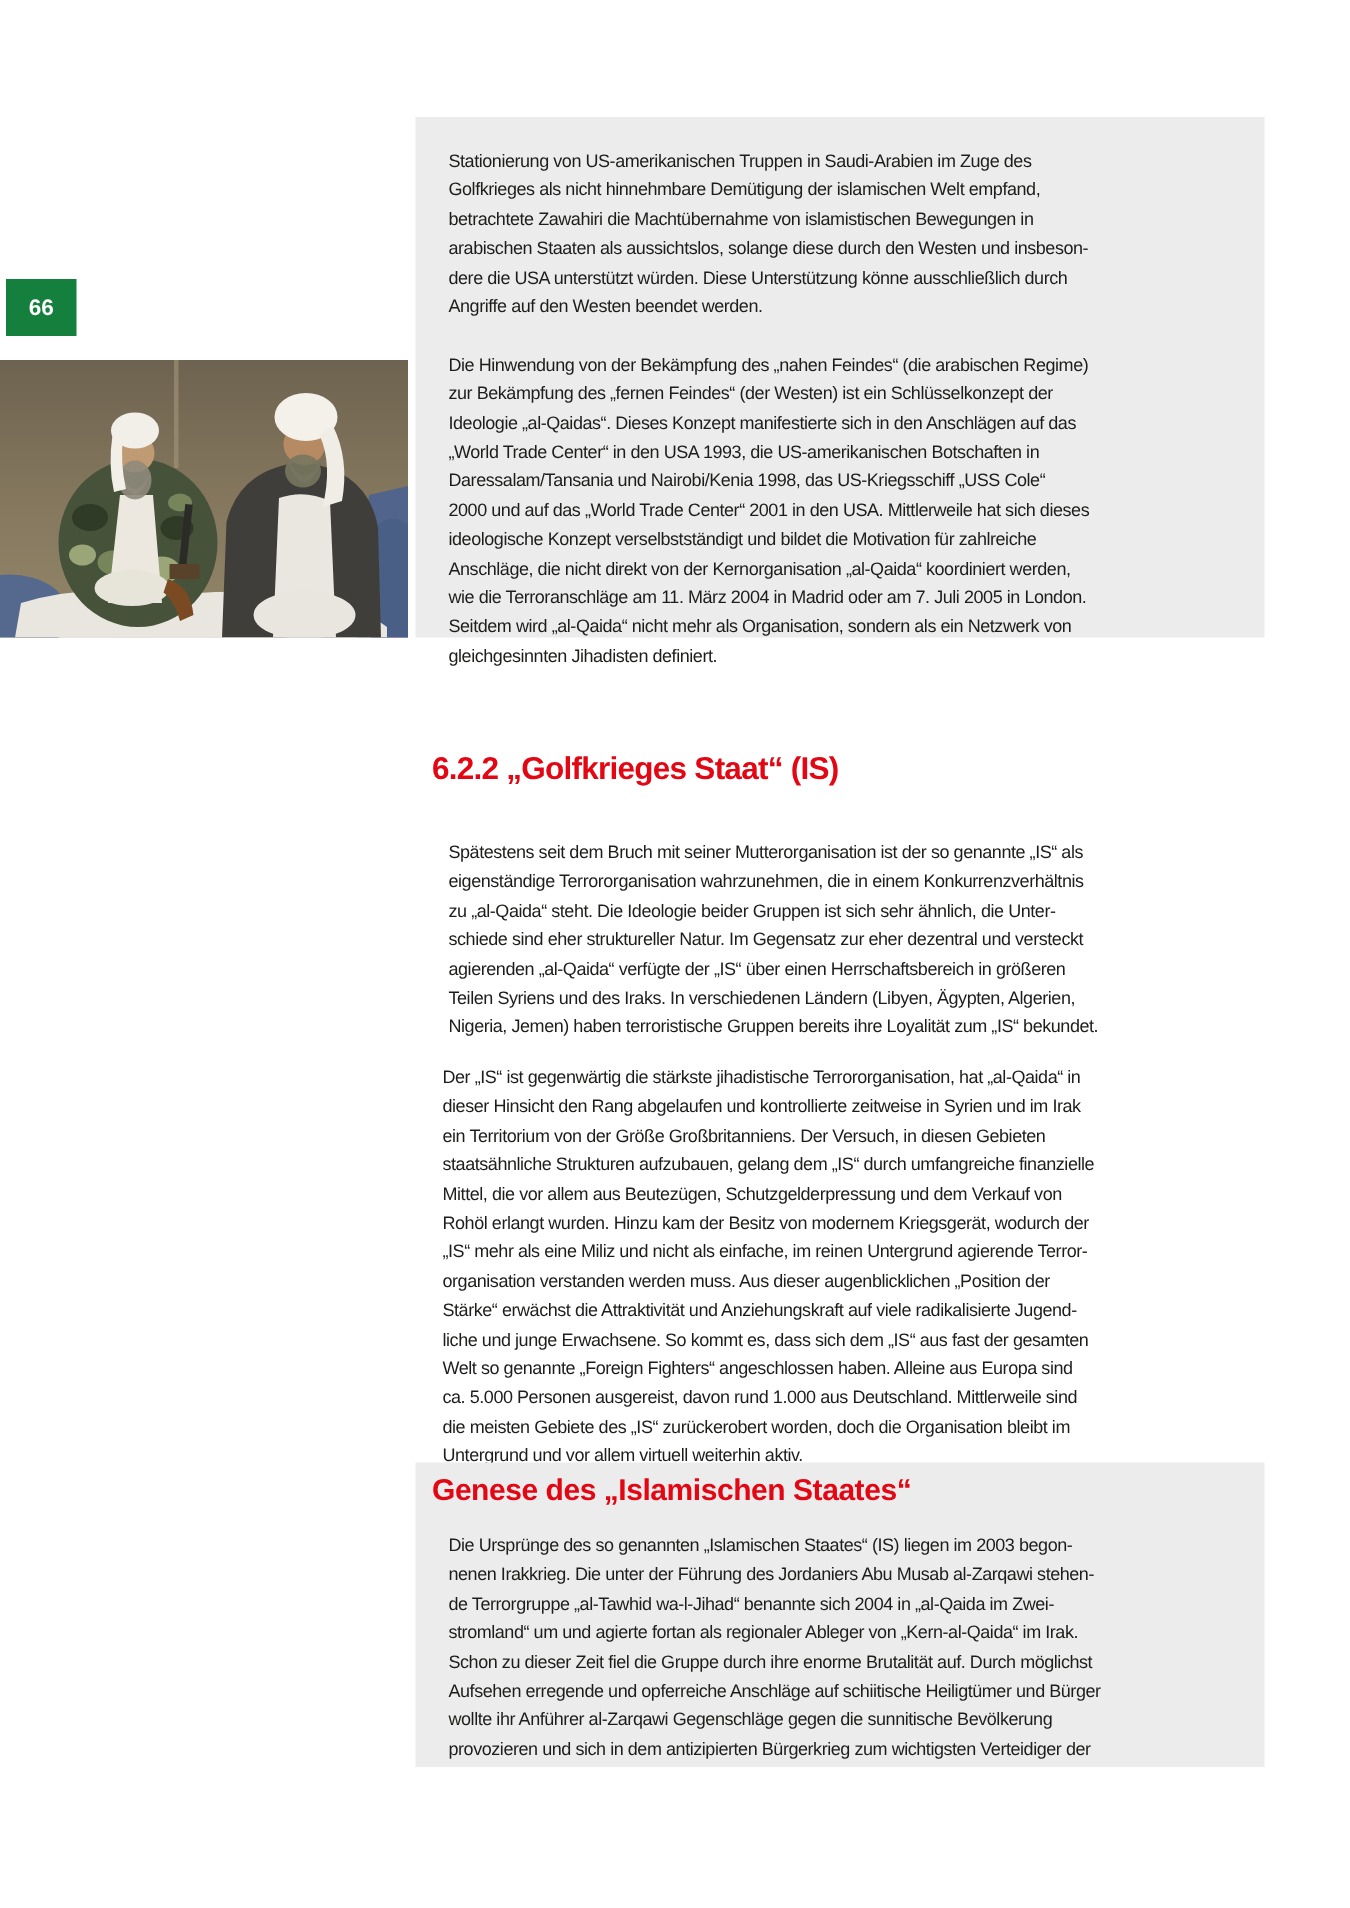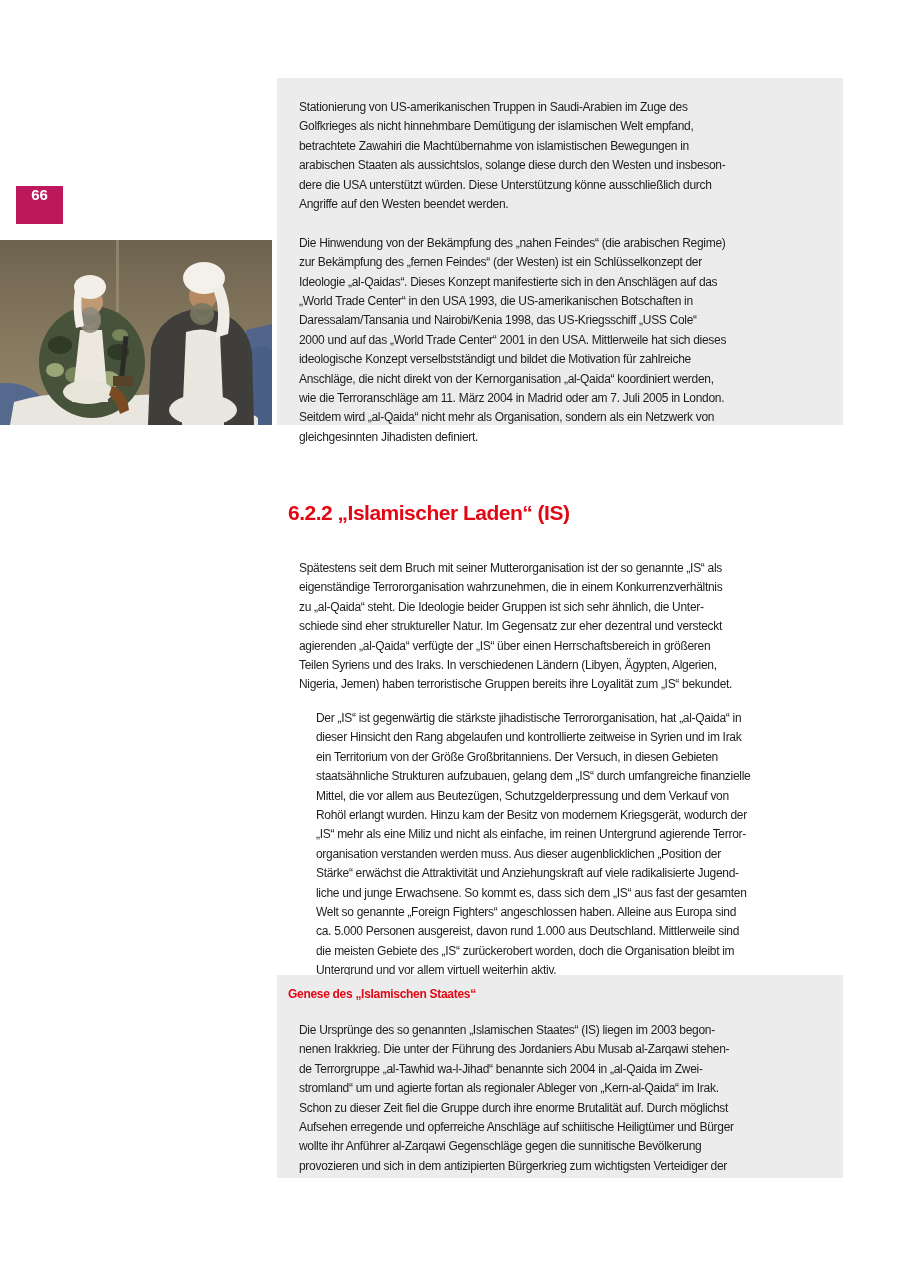--- a/index.html
+++ b/index.html
@@ -9,41 +9,41 @@
     color:#1d1d1b; overflow:hidden;
   }
   .body-text {
     font-size:12px; line-height:19.4px; letter-spacing:-0.3px;
     color:#1d1d1b; white-space:pre-line; margin:11px;
   }
   .graybox { position:absolute; background:#ececec; box-sizing:border-box; }
   #intro-box { left:277px; top:78px; width:566px; height:347px; padding:9px 10px 0 11px; }
   #intro-box .para2 { margin-top:19.4px; }
   #page-badge {
-    position:absolute; left:16px; top:186px; width:47px; height:38px;
-    background:#be185d; color:#ffffff; font-size:15px; font-weight:bold;
-    display:flex; justify-content:center;
+    position:absolute; left:4px; top:186px; width:47px; height:38px;
+    background:#15803d; color:#ffffff; font-size:15px; font-weight:bold;
+    display:flex; align-items:center; justify-content:center;
   }
   #photo { position:absolute; left:0; top:240px; width:272px; height:185px; }
   #photo svg { display:block; width:272px; height:185px; }
   #photo-caption {
     position:absolute; left:60px; top:429px;
     font-size:14.5px; font-style:italic; line-height:22px;
     letter-spacing:-0.1px; white-space:pre-line; color:#1d1d1b;
   }
   #section-heading {
     position:absolute; left:288px; top:501px;
     font-size:21px; font-weight:bold; letter-spacing:-0.5px;
     color:#e30613; margin:0;
   }
   #sec-para1 { position:absolute; left:288px; top:548px; width:556px; }
-  #sec-para2 { position:absolute; left:305px; top:698px; width:556px; }
+  #sec-para2 { position:absolute; left:284px; top:698px; width:556px; }
   #genese-box { left:277px; top:975px; width:566px; height:203px; padding:11px 10px 0 11px; }
   #genese-heading {
-    font-size:12px; font-weight:bold; color:#e30613;
+    font-size:20px; font-weight:bold; color:#e30613;
     letter-spacing:-0.3px; line-height:16px; margin:0;
   }
   #genese-box .body-text { margin-top:19px; }
 </style>
 </head>
 <body>
 
 <div id="page">
 
   <div id="page-badge">
@@ -117,21 +117,21 @@
         <circle cx="203" cy="56" r="14" fill="#b68a62"></circle>
         <path d="M191,66 Q203,88 215,66 Q210,80 203,82 Q196,80 191,66 Z" fill="#77755f"></path>
         <ellipse cx="202" cy="74" rx="12" ry="11" fill="#77755f" opacity="0.9"></ellipse>
         <ellipse cx="204" cy="38" rx="21" ry="16" fill="#f3f1ea"></ellipse>
         <path d="M222,44 q11,22 6,50 l-13,4 q7,-28 -2,-48 Z" fill="#efede5"></path>
       </g>
     </svg>
   </div>
 
 
-  <h2 id="section-heading">6.2.2 „Islamischer Laden“ (IS)</h2>
+  <h2 id="section-heading">6.2.2 „Golfkrieges Staat“ (IS)</h2>
 
   <p id="sec-para1" class="body-text">Spätestens seit dem Bruch mit seiner Mutterorganisation ist der so genannte „IS“ als
 eigenständige Terrororganisation wahrzunehmen, die in einem Konkurrenzverhältnis
 zu „al-Qaida“ steht. Die Ideologie beider Gruppen ist sich sehr ähnlich, die Unter-
 schiede sind eher struktureller Natur. Im Gegensatz zur eher dezentral und versteckt
 agierenden „al-Qaida“ verfügte der „IS“ über einen Herrschaftsbereich in größeren
 Teilen Syriens und des Iraks. In verschiedenen Ländern (Libyen, Ägypten, Algerien,
 Nigeria, Jemen) haben terroristische Gruppen bereits ihre Loyalität zum „IS“ bekundet.</p>
   <p id="sec-para2" class="body-text">Der „IS“ ist gegenwärtig die stärkste jihadistische Terrororganisation, hat „al-Qaida“ in
 dieser Hinsicht den Rang abgelaufen und kontrollierte zeitweise in Syrien und im Irak

